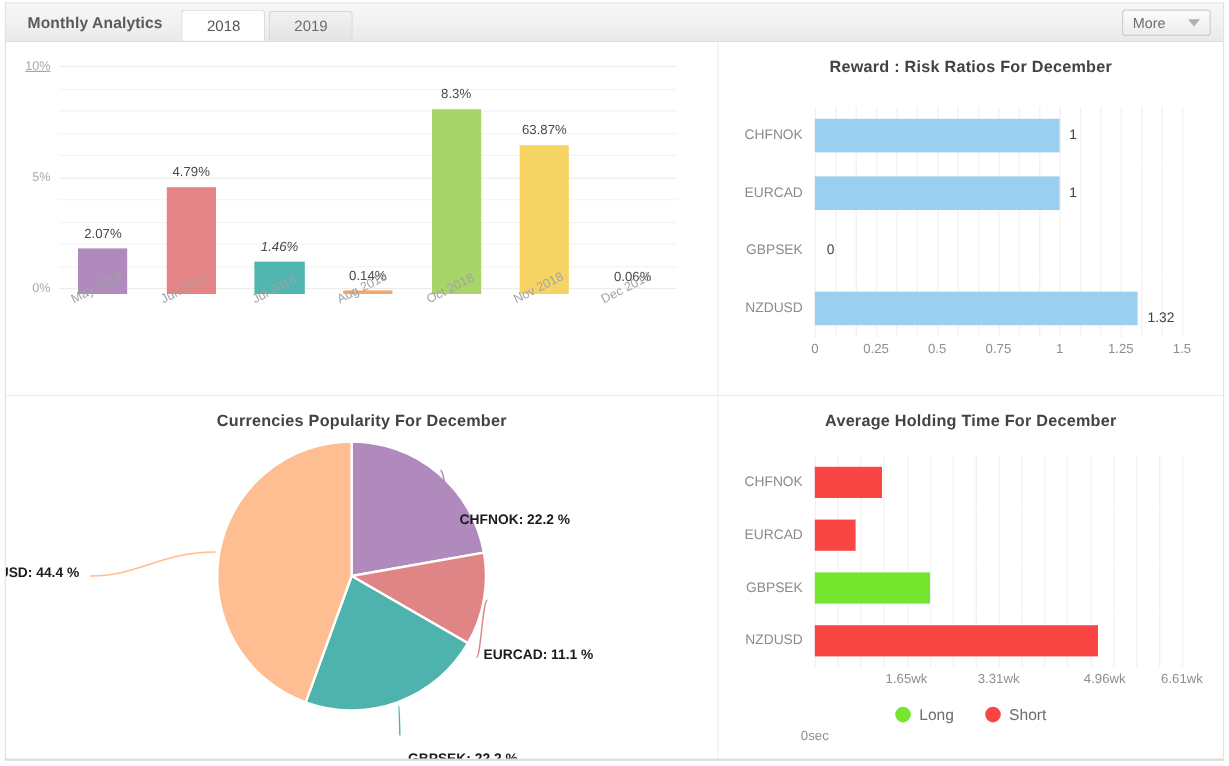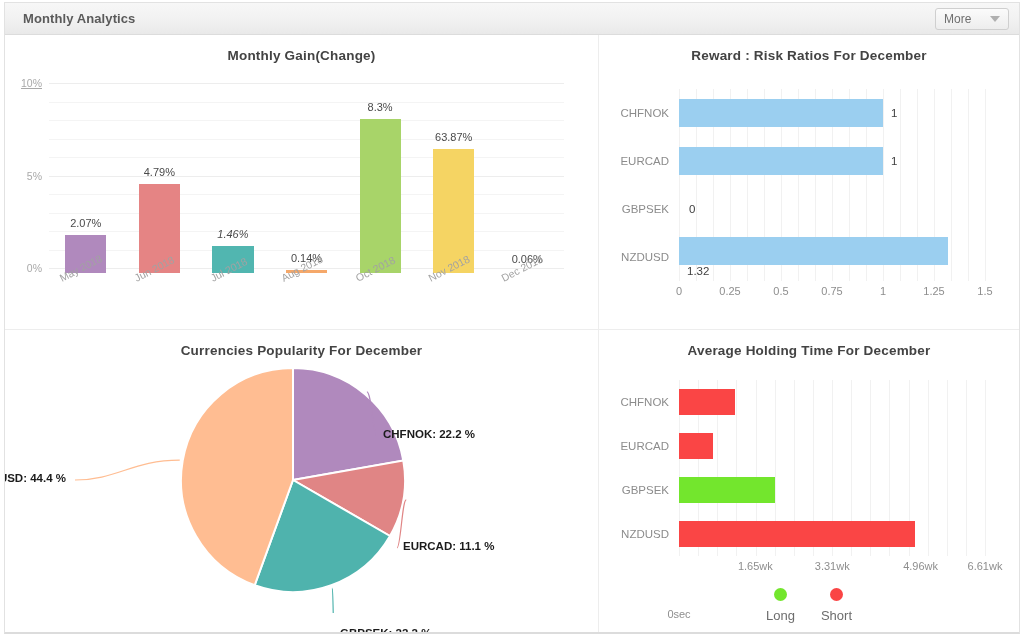--- a/index.html
+++ b/index.html
@@ -117,49 +117,56 @@
   .hb-axis { display: flex; }
   .hb-axis-sp { width: 70px; flex: 0 0 70px; }
   .hb-axis-track { position: relative; flex: 1 1 auto; height: 22px; }
   .hb-tick {
     position: absolute; top: 4px; font-size: 11px; color: #8e8e8e;
     transform: translateX(-50%); white-space: nowrap;
   }
 
   
   .legend { display: flex; justify-content: center; gap: 26px; margin-top: 10px; }
-  .lg-item { display: flex; align-items: center; gap: 7px; flex-direction: column; }
+  .lg-item { display: flex; align-items: center; gap: 7px; }
   .lg-dot { width: 13px; height: 13px; border-radius: 50%; }
   .lg-txt { font-size: 13px; color: #6d6d6d; }
 
   
   .pie-area { position: relative; height: 255px; }
   .pie-svg { position: absolute; left: 0; top: 0; }
   .pie-lab {
     position: absolute; font-size: 11.5px; font-weight: bold; color: #1b1b1b;
     white-space: nowrap;
   }
 </style>
 </head>
 <body>
 
 <div class="widget">
 
   <div class="header">
     <div class="wtitle">Monthly Analytics</div>
+    <div class="tabs">
+      <div class="tab active">
+        <span>2018</span>
+      </div>
+      <div class="tab">
+        <span>2019</span>
+      </div>
+    </div>
     <div class="more-btn">
       <span>More</span>
       <span class="caret"></span>
     </div>
   </div>
 
   <div class="grid">
 
     <div class="panel b1">
-      <div class="ptitle">Monthly Gain(Change)</div>
       <div class="mg-wrap">
         <div class="mg-plot" id="mg-plot">
             <div class="mg-grid-line major" style="top: 185px;"></div>
             <div class="mg-grid-line" style="top: 166.5px;"></div>
             <div class="mg-grid-line" style="top: 148px;"></div>
             <div class="mg-grid-line" style="top: 129.5px;"></div>
             <div class="mg-grid-line" style="top: 111px;"></div>
             <div class="mg-grid-line major" style="top: 92.5px;"></div>
             <div class="mg-grid-line" style="top: 74px;"></div>
             <div class="mg-grid-line" style="top: 55.5px;"></div>
@@ -327,21 +334,21 @@
                 <div class="hb-grid" style="left: 50%;"></div>
                 <div class="hb-grid" style="left: 55.5556%;"></div>
                 <div class="hb-grid" style="left: 61.1111%;"></div>
                 <div class="hb-grid" style="left: 66.6667%;"></div>
                 <div class="hb-grid" style="left: 72.2222%;"></div>
                 <div class="hb-grid" style="left: 77.7778%;"></div>
                 <div class="hb-grid" style="left: 83.3333%;"></div>
                 <div class="hb-grid" style="left: 88.8889%;"></div>
                 <div class="hb-grid" style="left: 94.4444%;"></div>
                 <div class="hb-grid" style="left: 100%;"></div>
-                <div style="position: relative; display: flex; align-items: flex-start; width: 100%; flex-direction: column;">
+                <div style="position: relative; display: flex; align-items: flex-end; width: 100%;">
                   <div class="hb-bar" style="width: 88%; background: rgb(155, 207, 240); height: 28px;"></div>
                   <div class="hb-val">1.32</div>
                 </div>
               </div>
             </div>
           </div>
         <div class="hb-axis">
           <div class="hb-axis-sp"></div>
           <div class="hb-axis-track" id="rr-axis">
               <div class="hb-tick" style="left: 0%;">0</div>

